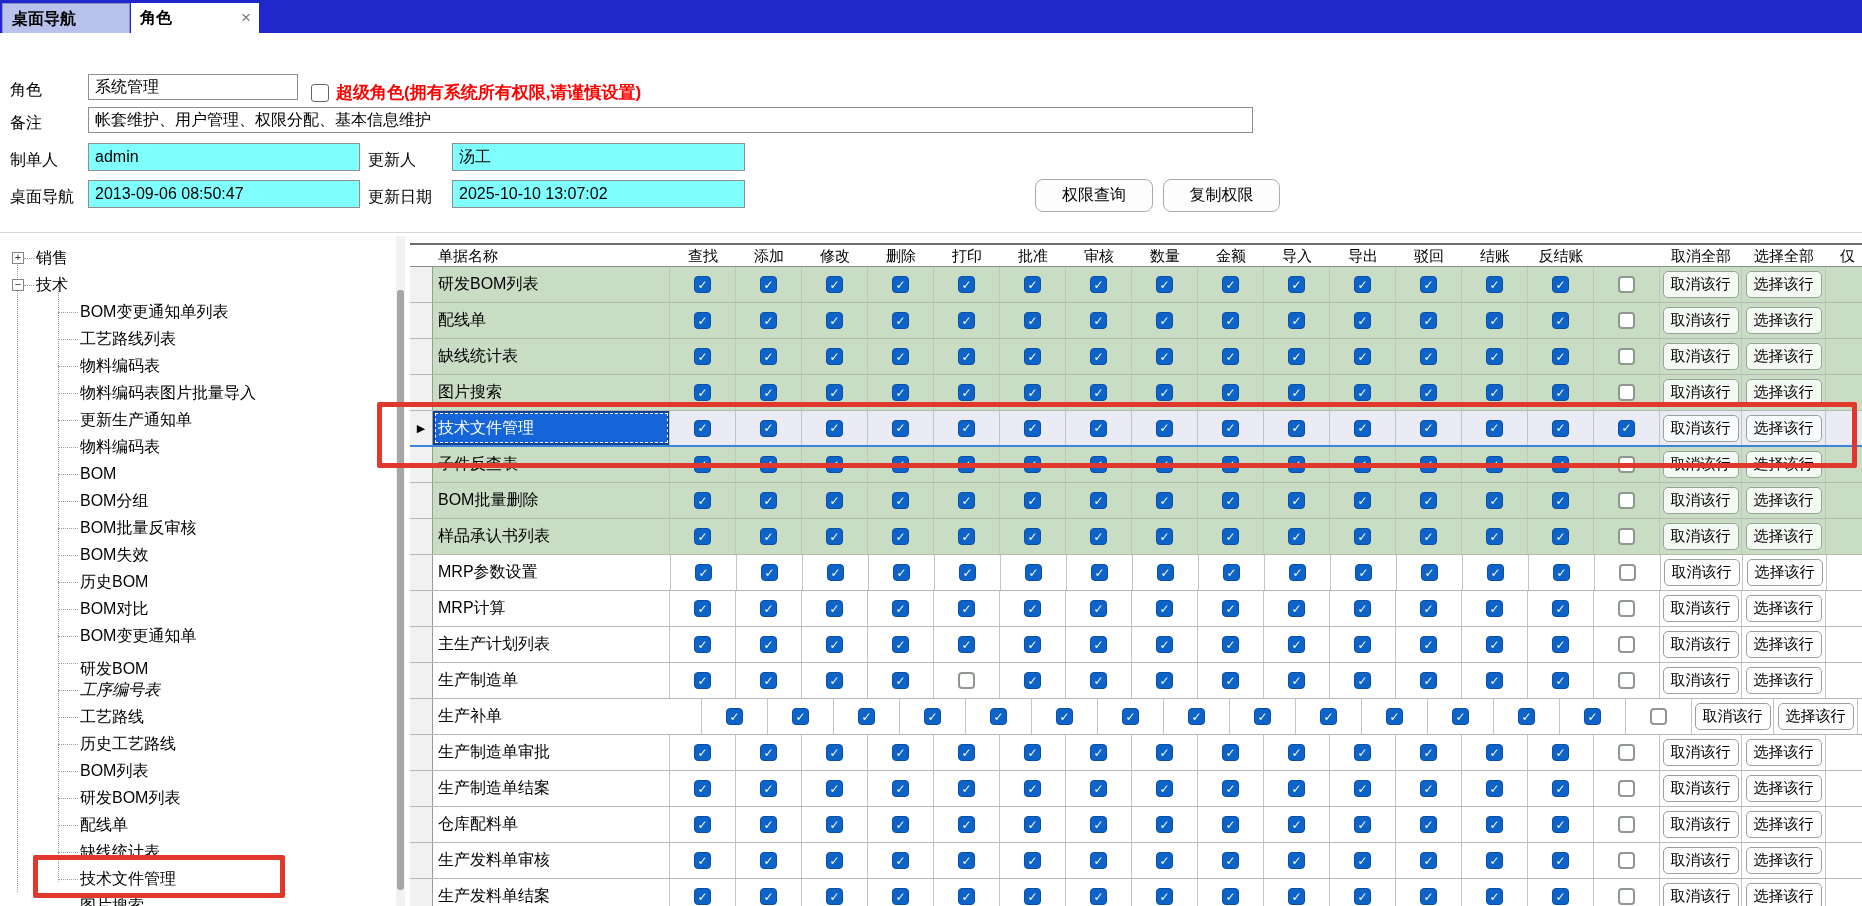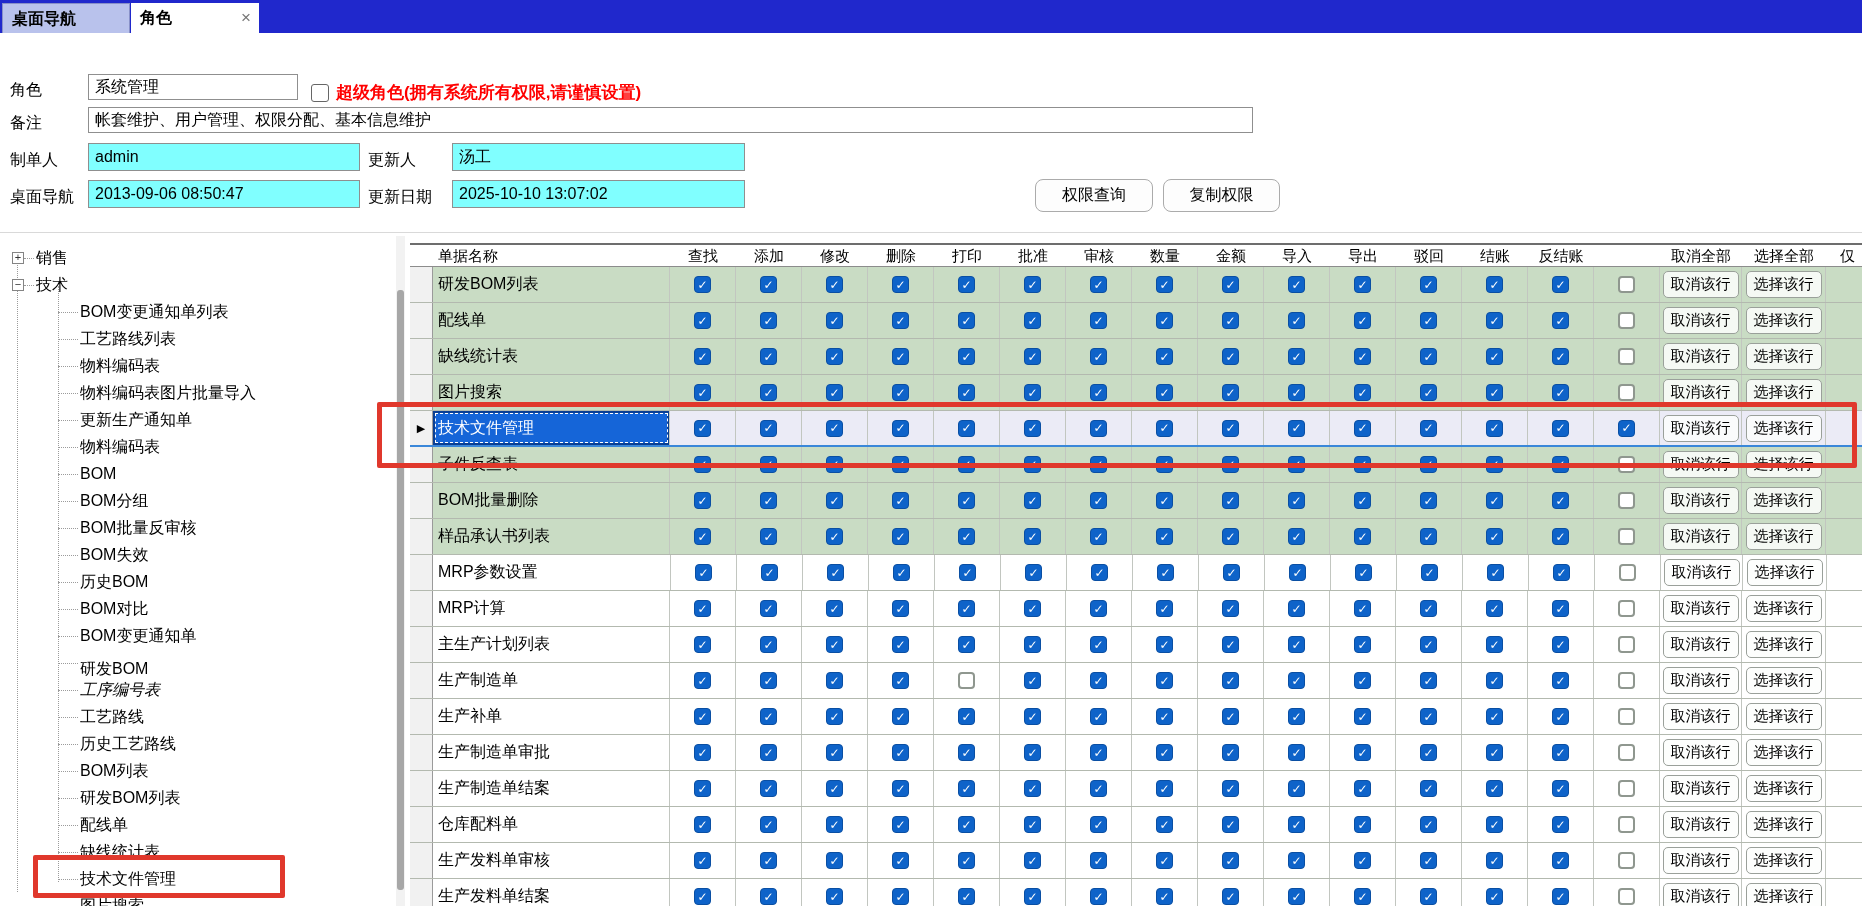--- a/index.html
+++ b/index.html
@@ -853,21 +853,21 @@
           <div class="tcell" style="width: 82px;">
             <button class="rowbtn">取消该行</button>
           </div>
           <div class="tcell" style="width: 84px;">
             <button class="rowbtn">选择该行</button>
           </div>
           <div class="tcell" style="width: 90px;"></div>
         </div>
         <div class="trow">
           <div class="tcell icell" style="width: 23px;"></div>
-          <div class="tcell ncell" style="width: 237px;">生产补单</div>
+          <div class="tcell ncell" style="width: 269px;">生产补单</div>
           <div class="tcell" style="width: 66px;">
             <div class="cb on">✓</div>
           </div>
           <div class="tcell" style="width: 66px;">
             <div class="cb on">✓</div>
           </div>
           <div class="tcell" style="width: 66px;">
             <div class="cb on">✓</div>
           </div>
           <div class="tcell" style="width: 66px;">

